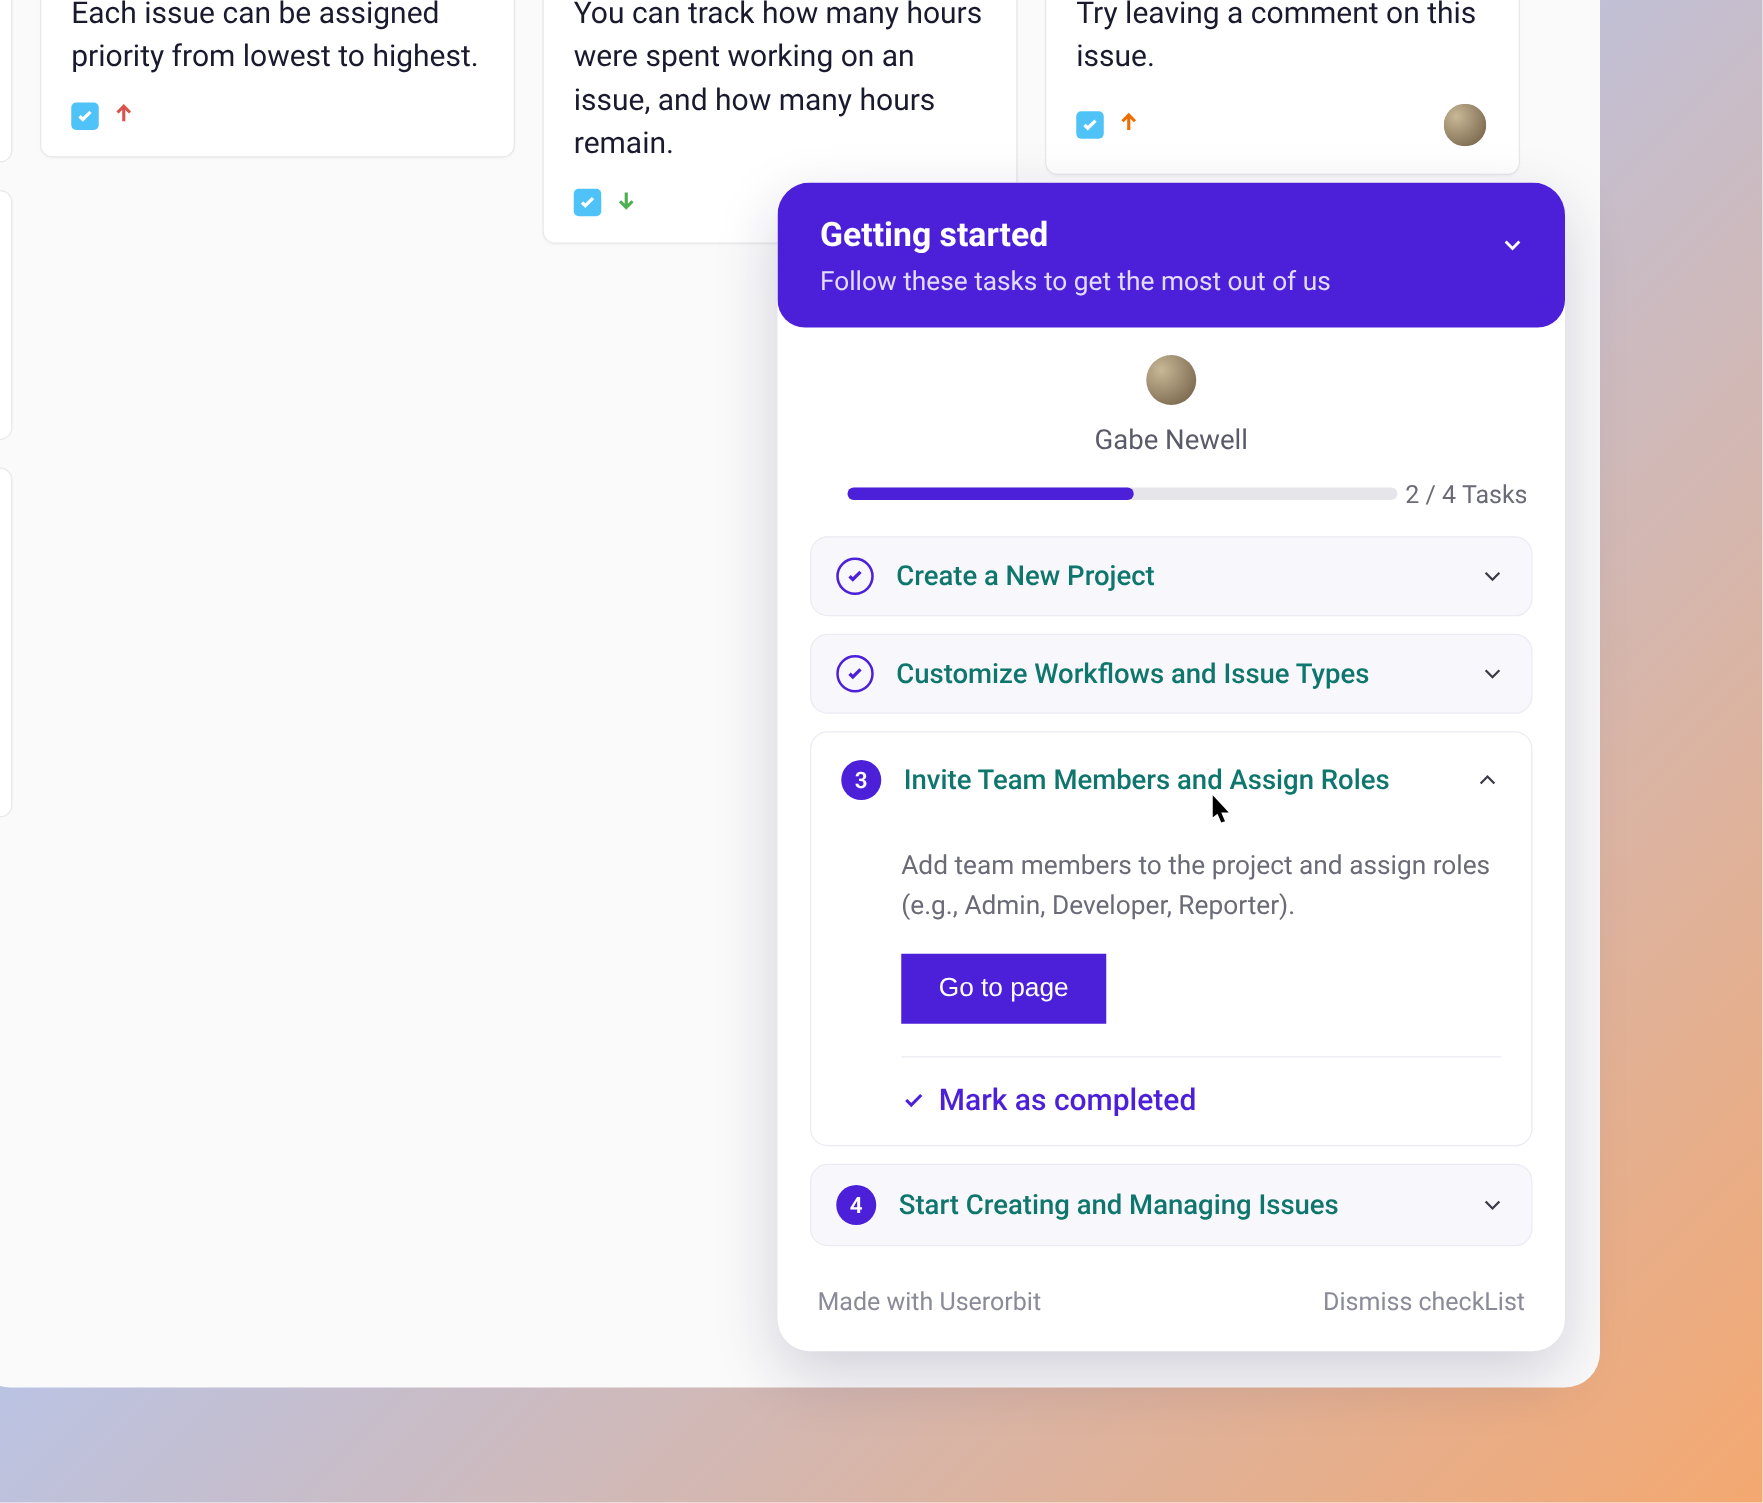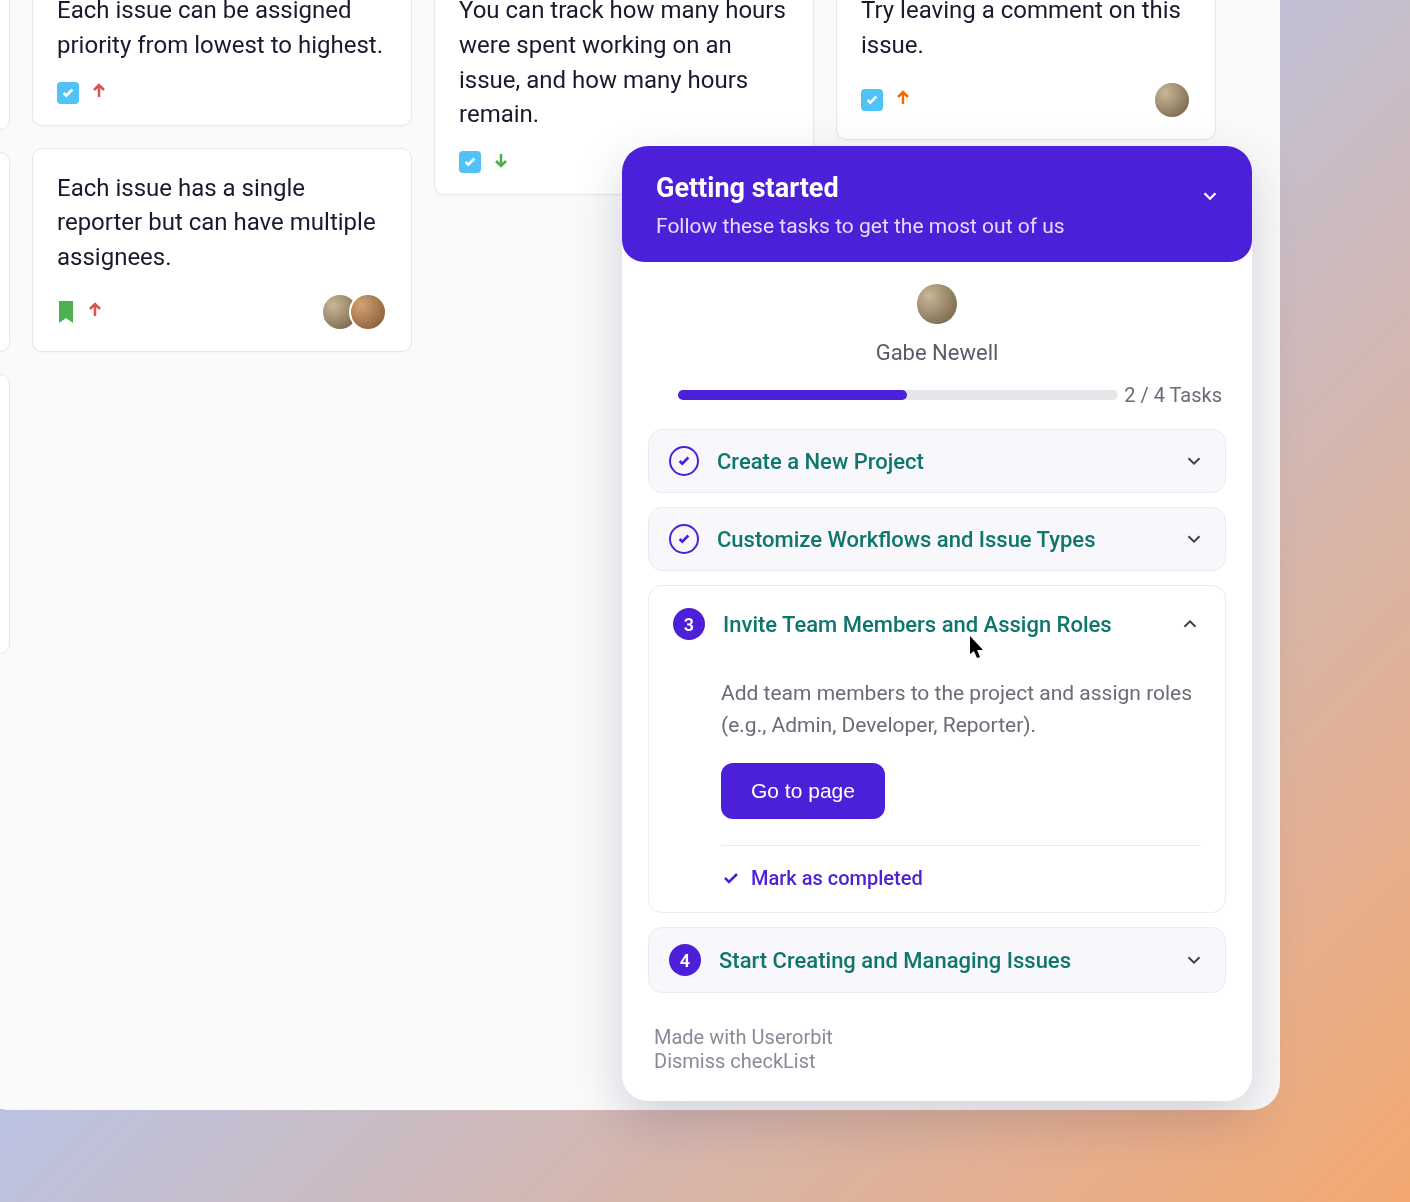--- a/index.html
+++ b/index.html
@@ -167,32 +167,32 @@
     width:32px; height:32px; background:#4c1fd9; color:#fff; border-radius:50%;
     display:flex; align-items:center; justify-content:center; font-size:18px; font-weight:600;
     flex-shrink:0;
   }
   .gs-task-label { font-size:22px; color:#0f766e; font-weight:500; flex:1; }
   .gs-task-chev { width:22px; height:22px; color:#3a3a48; }
   .gs-task-chev svg { width:22px; height:22px; stroke:currentColor; stroke-width:2; fill:none; }
   .gs-task-body { padding: 20px 0 0 48px; }
   .gs-task-desc { font-size:21px; color:#6b6b78; line-height:1.5; margin-bottom:22px; }
   .gs-go {
-    background:#4c1fd9; color:#fff; border:none; border-radius:12px;
+    background:#4c1fd9; color:#fff; border:none; border-radius:0;
     padding:16px 30px; font-size:21px; cursor:pointer;
   }
   .gs-divider { height:1px; background:#eceaf2; margin:26px 0 20px 0; }
   .gs-mark {
     display:flex; align-items:center; gap:10px; color:#4c1fd9;
-    font-size:20px; cursor:pointer; font-weight:500;
+    font-size:24px; cursor:pointer; font-weight:500;
   }
   .gs-mark svg { width:20px; height:20px; stroke:#4c1fd9; stroke-width:2.5; fill:none; }
   .gs-footer {
     display:flex; justify-content:space-between; padding: 22px 32px 28px 32px;
-    font-size:20px; color:#8a8a98;flex-direction:column;
+    font-size:20px; color:#8a8a98;
   }
   .gs-dismiss { cursor:pointer; }
 
   .cursor {
     position:absolute; left:970px; top:636px; width:18px; height:24px;
     pointer-events:none;
   }
   .cursor svg { fill:#000; }
 </style>
 </head>
@@ -217,37 +217,20 @@
                   <path d="M3 8l3 3 7-7"></path>
                 </svg>
               </span>
             <span class="arrow arrow-up"><svg viewBox="0 0 20 20">
                   <path d="M10 16V4M5 9l5-5 5 5"></path>
                 </svg></span>
           </div>
         </div>
       </div>
 
-      <div class="card">
-        <div class="card-text">Each issue has a single reporter but can have multiple assignees.</div>
-        <div class="card-footer">
-          <div class="card-icons">
-            <span class="bookmark"><svg viewBox="0 0 18 22">
-                  <path d="M2 0h14v22l-7-5-7 5z"></path>
-                </svg></span>
-            <span class="arrow arrow-up"><svg viewBox="0 0 20 20">
-                  <path d="M10 16V4M5 9l5-5 5 5"></path>
-                </svg></span>
-          </div>
-          <div class="avatars">
-            <div class="avatar"></div>
-            <div class="avatar a2"></div>
-          </div>
-        </div>
-      </div>
     </div>
 
     <div class="column col2">
       <div class="card">
         <div class="card-text">You can track how many hours were spent working on an issue, and how many hours remain.</div>
         <div class="card-footer">
           <div class="card-icons">
             <span class="checkbox">
                 <svg viewBox="0 0 16 16">
                   <path d="M3 8l3 3 7-7"></path>

